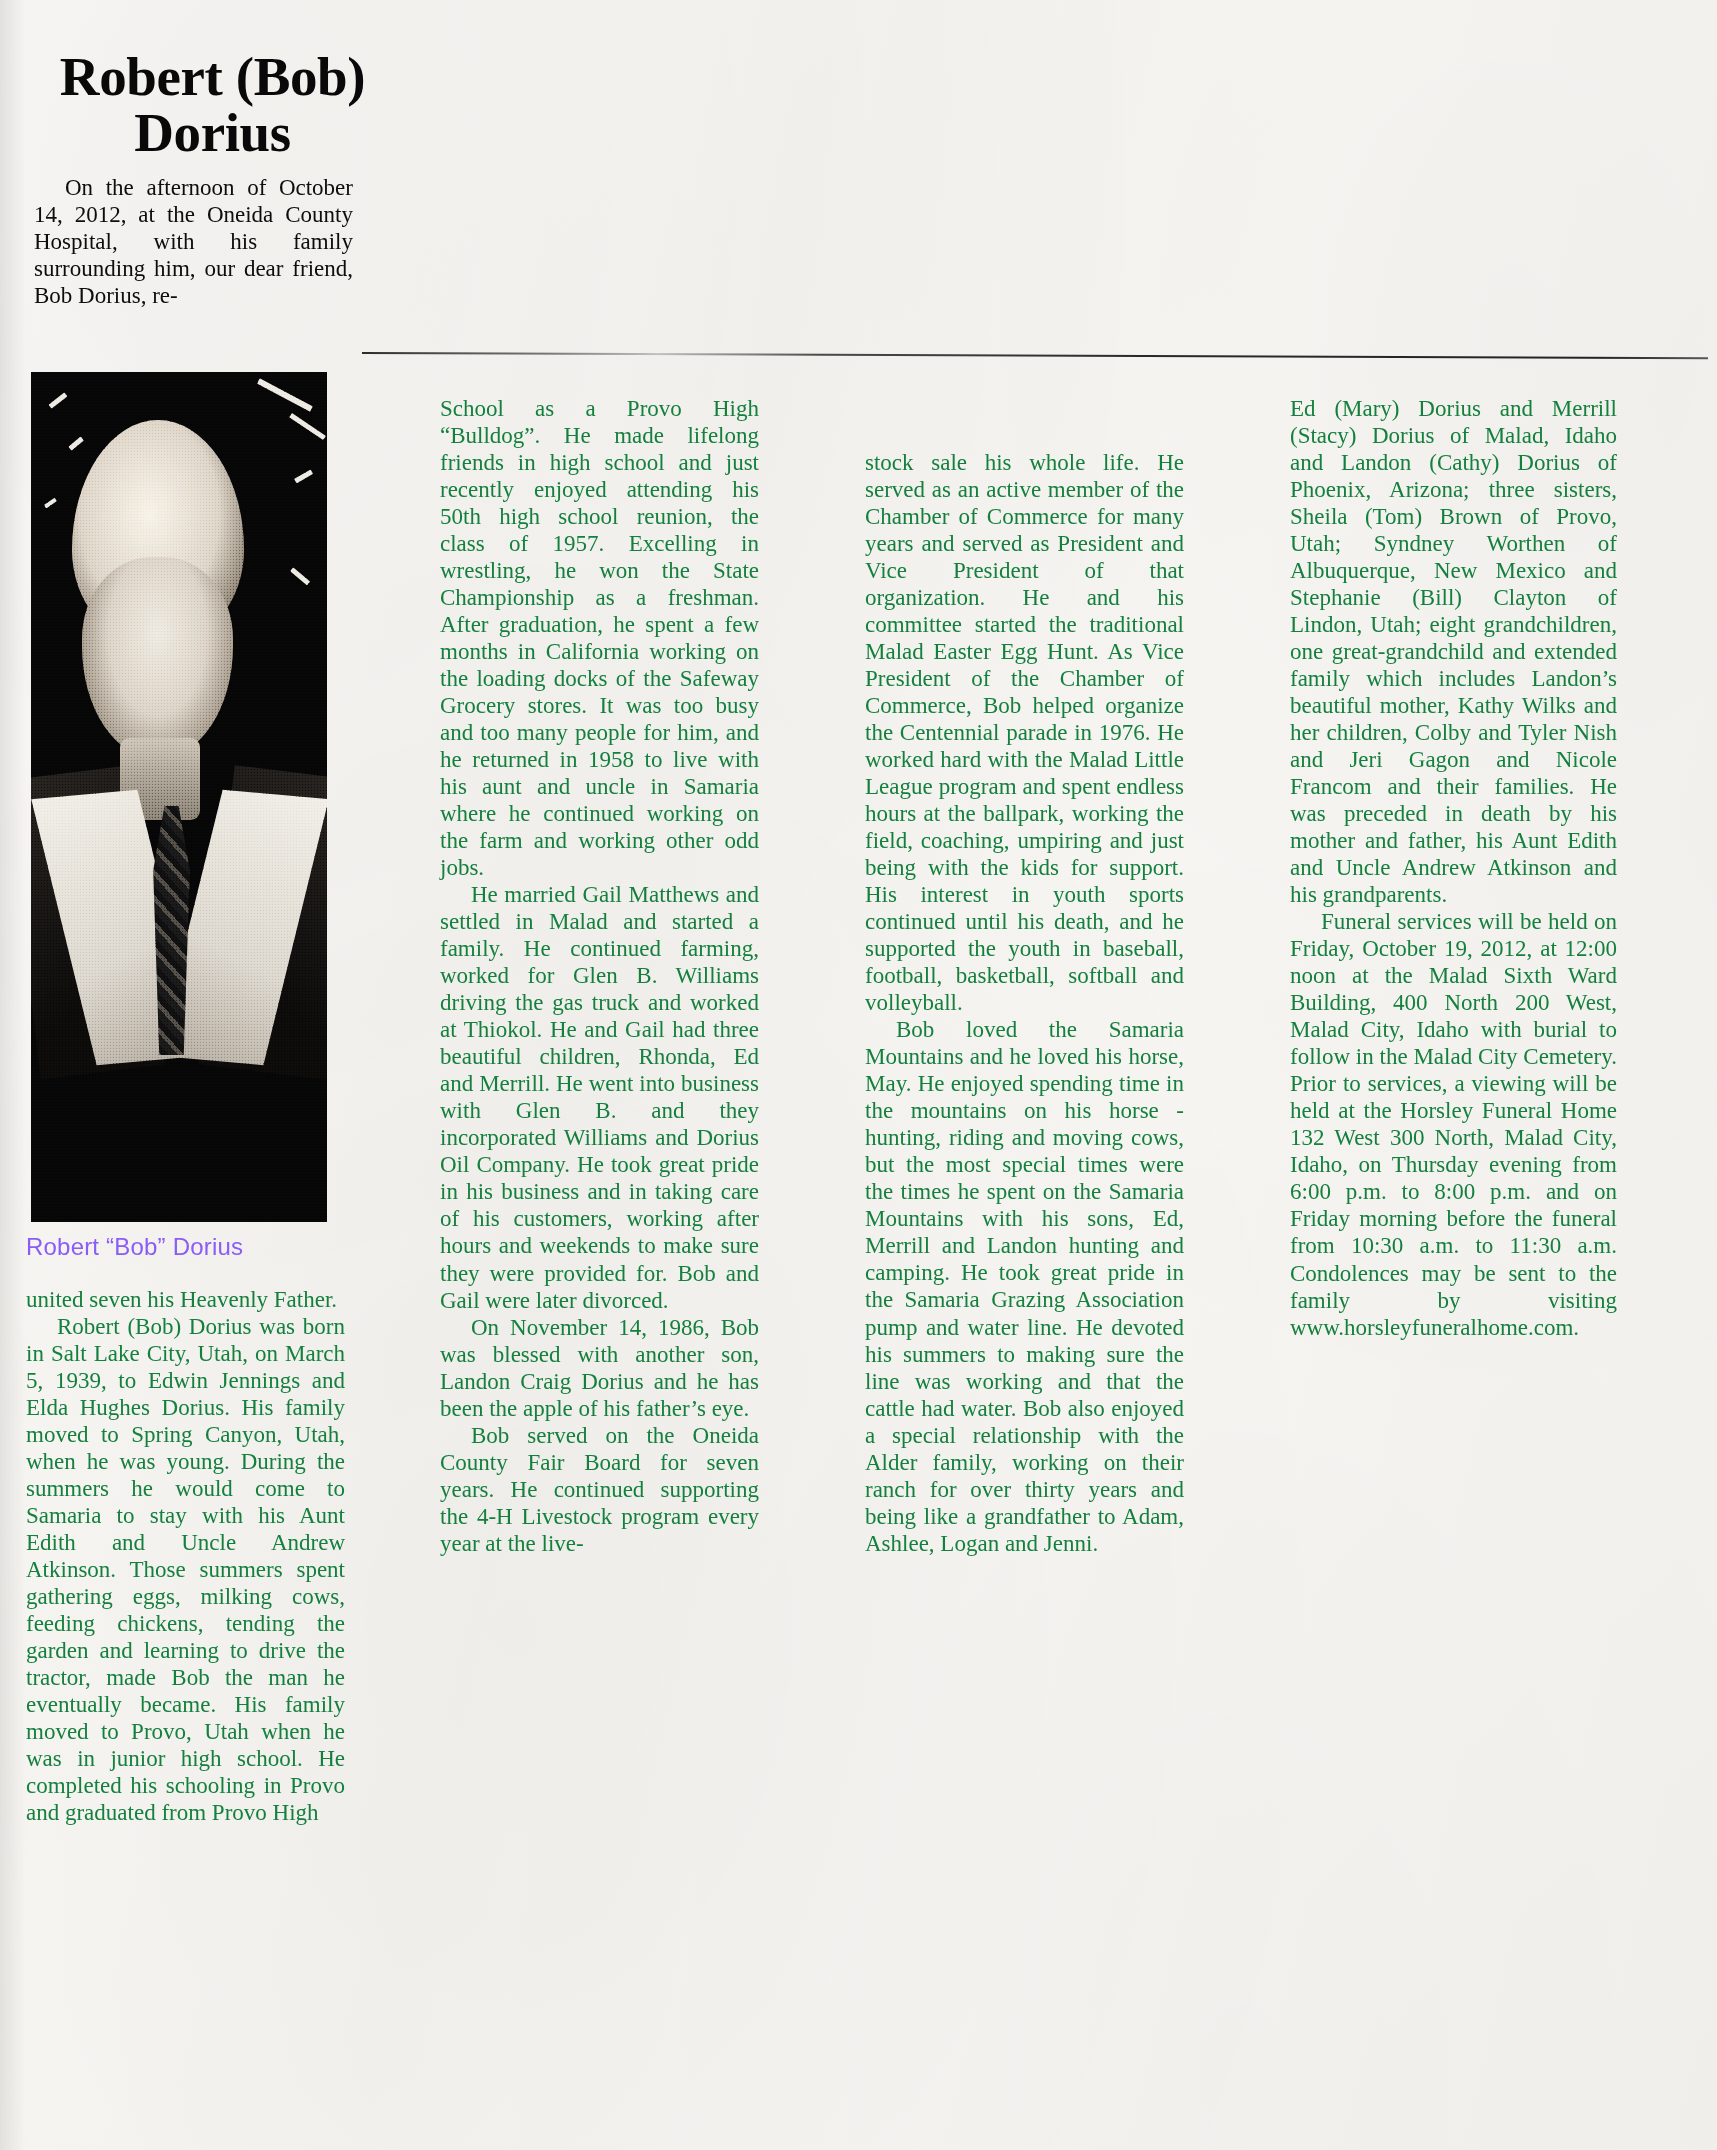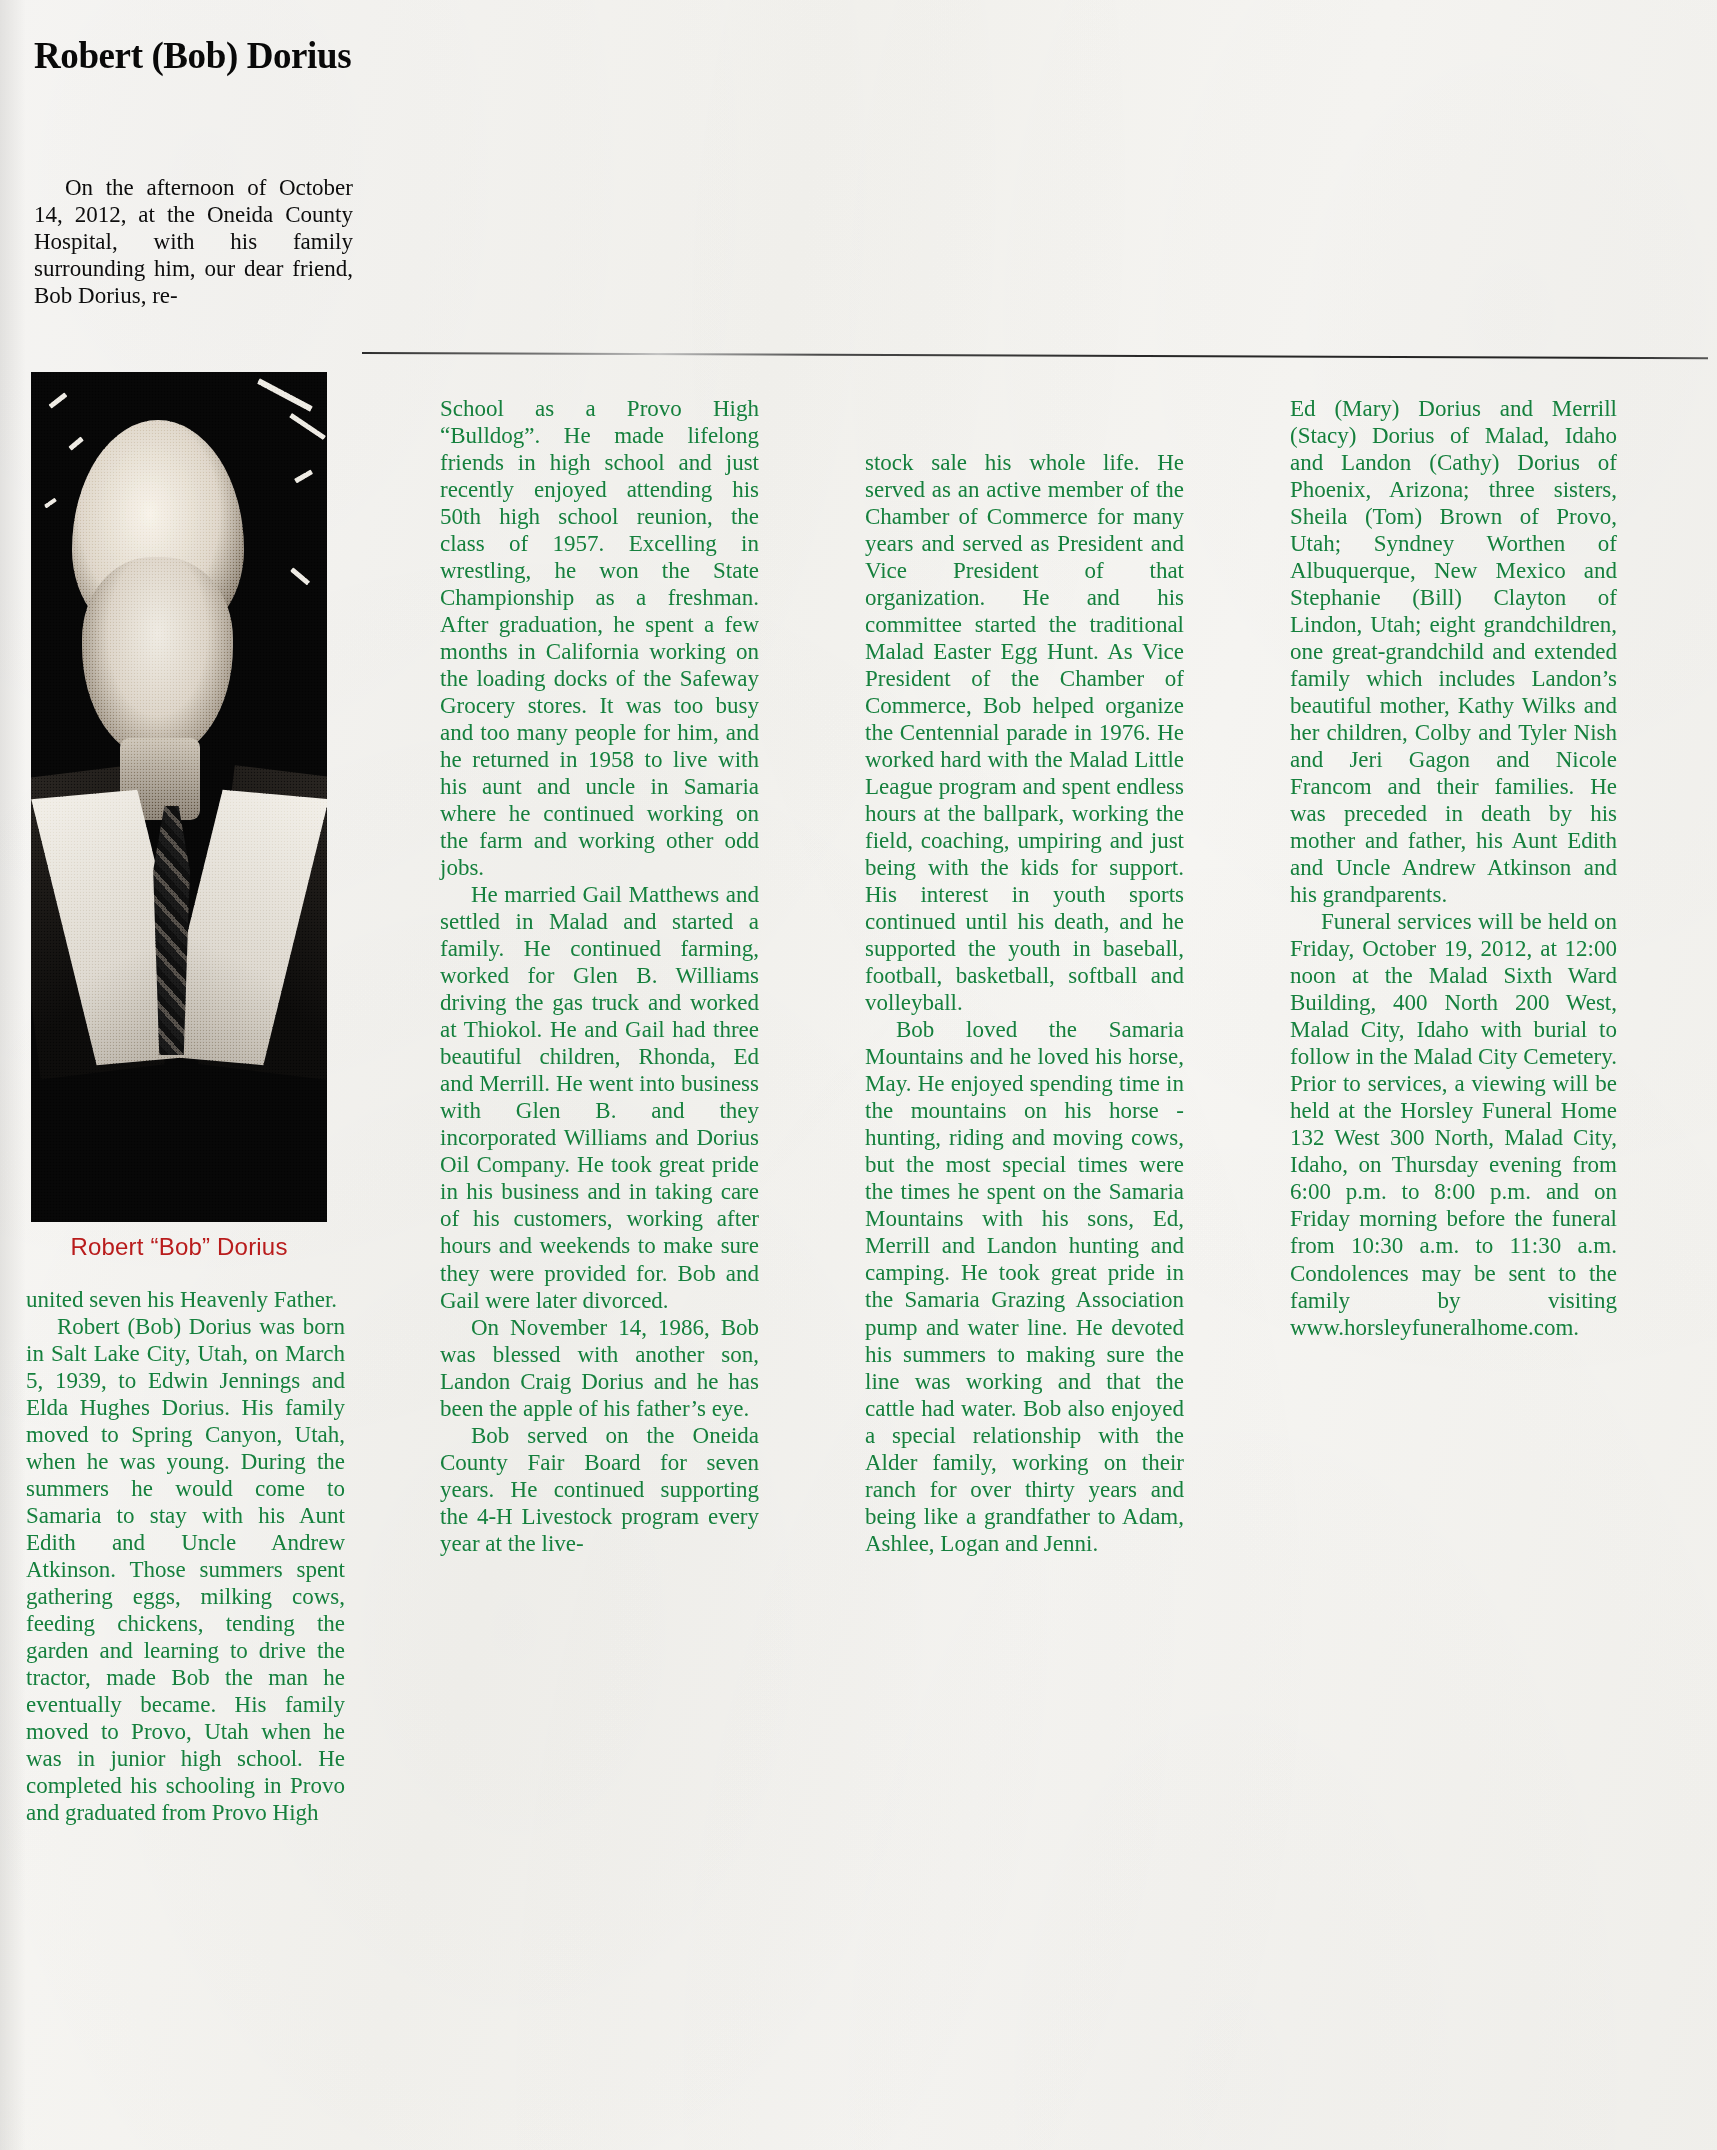--- a/index.html
+++ b/index.html
@@ -31,24 +31,25 @@
   }
 
   
   #headline {
     position: absolute;
     left: 34px;
     top: 12px;
     width: 357px;
     font-family: "Liberation Serif", "DejaVu Serif", serif;
     font-weight: 700;
-    font-size: 37px;
+    font-size: 55px;
     line-height: 1.02;
     letter-spacing: -0.4px;
     color: #090909;
+    text-align: center;
   }
 
   
   #lead {
     position: absolute;
     left: 34px;
     top: 126px;
     width: 319px;
     font-size: 23px;
     line-height: 1.175;
@@ -161,26 +162,26 @@
     mix-blend-mode: overlay;
     pointer-events: none;
   }
 
   
   #caption {
     position: absolute;
     left: 26px;
     top: 1233px;
     width: 306px;
-    text-align: center;
+    text-align: left;
     font-family: "Liberation Sans", "DejaVu Sans", sans-serif;
     font-size: 24px;
     font-weight: 400;
     letter-spacing: 0.2px;
-    color: #b91c1c;
+    color: #8b5cf6;
   }
 
   
   .col {
     position: absolute;
     font-size: 23px;
     line-height: 1.175;
     text-align: justify;
     -webkit-hyphens: none;
     hyphens: none;

